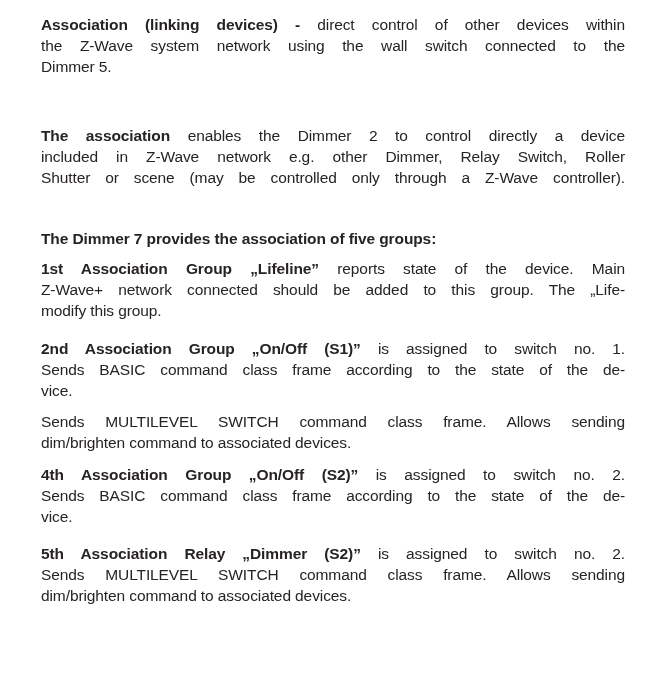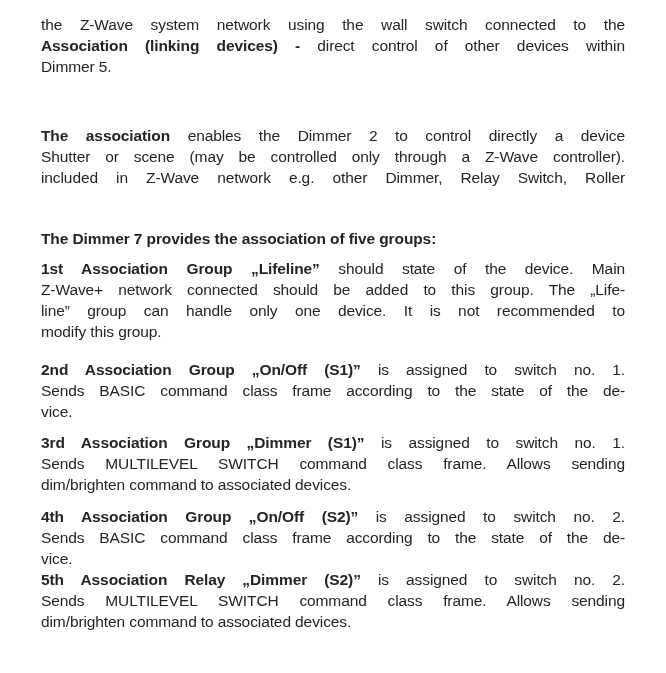--- a/index.html
+++ b/index.html
@@ -31,58 +31,56 @@
     text-align: justify;
     text-align-last: justify;
   }
   strong { font-weight: 700; }
   .mb-48 { margin-bottom: 48px; }
   .mb-40 { margin-bottom: 40px; }
   .mb-9  { margin-bottom: 9px; }
   .mb-17 { margin-bottom: 17px; }
   .mb-10 { margin-bottom: 10px; }
   .mb-11 { margin-bottom: 11px; }
-  .mb-12 { margin-bottom: 0; }
+  .mb-12 { margin-bottom: 16px; }
 </style>
 </head>
 <body>
 
 <div class="doc">
 
   <p class="para mb-48">
+    <span class="ln j"><strong>Association (linking devices) -</strong><span> direct control of other devices within</span></span>
     <span class="ln j"><span>the Z-Wave system network using the wall switch connected to the</span></span>
-    <span class="ln j"><strong>Association (linking devices) -</strong><span> direct control of other devices within</span></span>
     <span class="ln"><span>Dimmer 5.</span></span>
   </p>
 
   <p class="para mb-40">
     <span class="ln j"><strong>The association</strong><span> enables the Dimmer 2 to control directly a device</span></span>
+    <span class="ln j"><span>included in Z-Wave network e.g. other Dimmer, Relay Switch, Roller</span></span>
     <span class="ln j"><span>Shutter or scene (may be controlled only through a Z-Wave controller).</span></span>
-    <span class="ln j"><span>included in Z-Wave network e.g. other Dimmer, Relay Switch, Roller</span></span>
   </p>
 
   <p class="para mb-9">
     <span class="ln"><strong>The Dimmer 7 provides the association of five groups:</strong></span>
   </p>
 
   <p class="para mb-17">
-    <span class="ln j"><strong>1st Association Group „Lifeline”</strong><span> should state of the device. Main</span></span>
+    <span class="ln j"><strong>1st Association Group „Lifeline”</strong><span> reports state of the device. Main</span></span>
     <span class="ln j"><span>Z-Wave+ network connected should be added to this group. The „Life-</span></span>
-    <span class="ln j"><span>line” group can handle only one device. It is not recommended to</span></span>
     <span class="ln"><span>modify this group.</span></span>
   </p>
 
   <p class="para mb-10">
     <span class="ln j"><strong>2nd Association Group „On/Off (S1)”</strong><span> is assigned to switch no. 1.</span></span>
     <span class="ln j"><span>Sends BASIC command class frame according to the state of the de-</span></span>
     <span class="ln"><span>vice.</span></span>
   </p>
 
   <p class="para mb-11">
-    <span class="ln j"><strong>3rd Association Group „Dimmer (S1)”</strong><span> is assigned to switch no. 1.</span></span>
     <span class="ln j"><span>Sends MULTILEVEL SWITCH command class frame. Allows sending</span></span>
     <span class="ln"><span>dim/brighten command to associated devices.</span></span>
   </p>
 
   <p class="para mb-12">
     <span class="ln j"><strong>4th Association Group „On/Off (S2)”</strong><span> is assigned to switch no. 2.</span></span>
     <span class="ln j"><span>Sends BASIC command class frame according to the state of the de-</span></span>
     <span class="ln"><span>vice.</span></span>
   </p>
 

